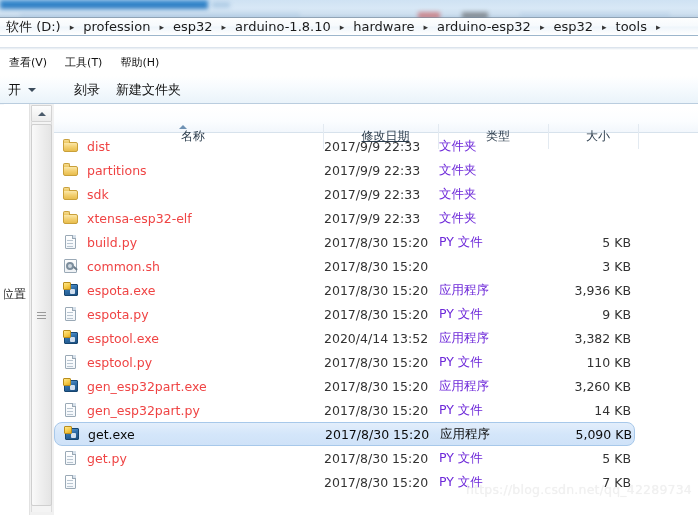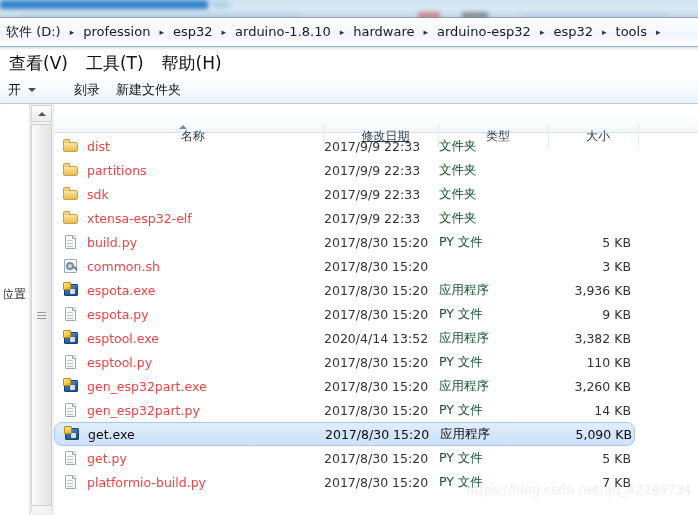--- a/index.html
+++ b/index.html
@@ -25,21 +25,21 @@
   .top-blur .ghost{position:absolute;filter:blur(2.2px);opacity:.5;}
   .top-blur .g1{left:212px;top:2px;width:18px;height:6px;background:#8fb6d8;}
   .top-blur .g2{left:418px;top:12px;width:22px;height:7px;background:#c44;opacity:.55;}
   .top-blur .g3{left:462px;top:12px;width:26px;height:7px;background:#444;opacity:.5;}
   .top-blur .g4{left:20px;top:13px;width:280px;height:5px;background:#9fc0dd;opacity:.35;}
   .top-blur .g5{left:520px;top:13px;width:150px;height:5px;background:#9fc0dd;opacity:.3;}
   .top-blur-line{position:absolute;left:0;top:17px;width:698px;height:1px;background:#6f7f8f;opacity:.55;}
 
   
   .addressbar{
-    position:absolute;left:0;top:18px;width:698px;height:29px;
+    position:absolute;left:0;top:18px;width:698px;height:18px;
     background:linear-gradient(180deg,#fdfefe 0%,#f6fafd 48%,#eef5fb 52%,#ffffff 100%);
     border-bottom:1px solid #9cb6cc;
     display:flex;align-items:center;
     box-sizing:border-box;
   }
   .crumbs{display:flex;align-items:center;padding-left:2px;white-space:nowrap;}
   .crumb{
     font-size:13px;color:#1b1b1b;padding:2px 4px;border-radius:2px;line-height:16px;
   }
   .sep{
@@ -49,21 +49,21 @@
     position:absolute;left:0;top:47px;width:698px;height:3px;
     background:linear-gradient(180deg,rgba(150,175,200,.40),rgba(150,175,200,0));
   }
 
   
   .menubar{
     position:absolute;left:0;top:50px;width:698px;height:26px;
     background:#fff;display:flex;align-items:center;
   }
   .menu-item{
-    font-size:17px;color:#111;padding:3px 9px;line-height:16px;white-space:nowrap;
+    font-size:11px;color:#111;padding:3px 9px;line-height:16px;white-space:nowrap;
   }
 
   
   .toolbar{
     position:absolute;left:0;top:76px;width:698px;height:28px;
     background:linear-gradient(180deg,#ffffff 0%,#f7fbfe 40%,#eaf3fa 100%);
     border-bottom:1px solid #c3d4e3;
     display:flex;align-items:center;
     box-sizing:border-box;
   }
@@ -156,21 +156,21 @@
     width:581px;
   }
 
   .cell{
     position:absolute;height:24px;display:flex;align-items:center;
     font-size:12.5px;color:#ef4444;white-space:nowrap;overflow:hidden;
     box-sizing:border-box;
   }
   .cell.c-name{left:0;width:268px;padding-left:9px;gap:8px;}
   .cell.c-date{left:270px;width:115px;color:#333;}
-  .cell.c-type{left:385px;width:110px;color:#14532d;}
+  .cell.c-type{left:385px;width:110px;color:#6d28d9;}
   .cell.c-size{left:495px;width:86px;justify-content:flex-end;color:#333;padding-right:4px;}
   .row.selected .cell{color:#0b0b0b;}
 
   
   .ico{width:16px;height:16px;flex:0 0 16px;position:relative;display:block;}
 
   
   .ico.folder::before{
     content:"";position:absolute;left:0;top:4px;width:15px;height:10px;
     background:linear-gradient(180deg,#fbe7a8 0%,#f3d071 50%,#e8bd4d 100%);
@@ -464,21 +464,20 @@
         </div>
         <div class="cell c-date">2017/8/30 15:20</div>
         <div class="cell c-type">PY 文件</div>
         <div class="cell c-size">5 KB</div>
       </div>
       <div class="row">
         <div class="cell c-name">
           <span class="ico doc">
             <i></i>
           </span>
-          <span>platformio-build.py</span>
         </div>
         <div class="cell c-date">2017/8/30 15:20</div>
         <div class="cell c-type">PY 文件</div>
         <div class="cell c-size">7 KB</div>
       </div>
     </div>
 </div>
 
 <div class="watermark">https://blog.csdn.net/qq_42289734</div>
 

